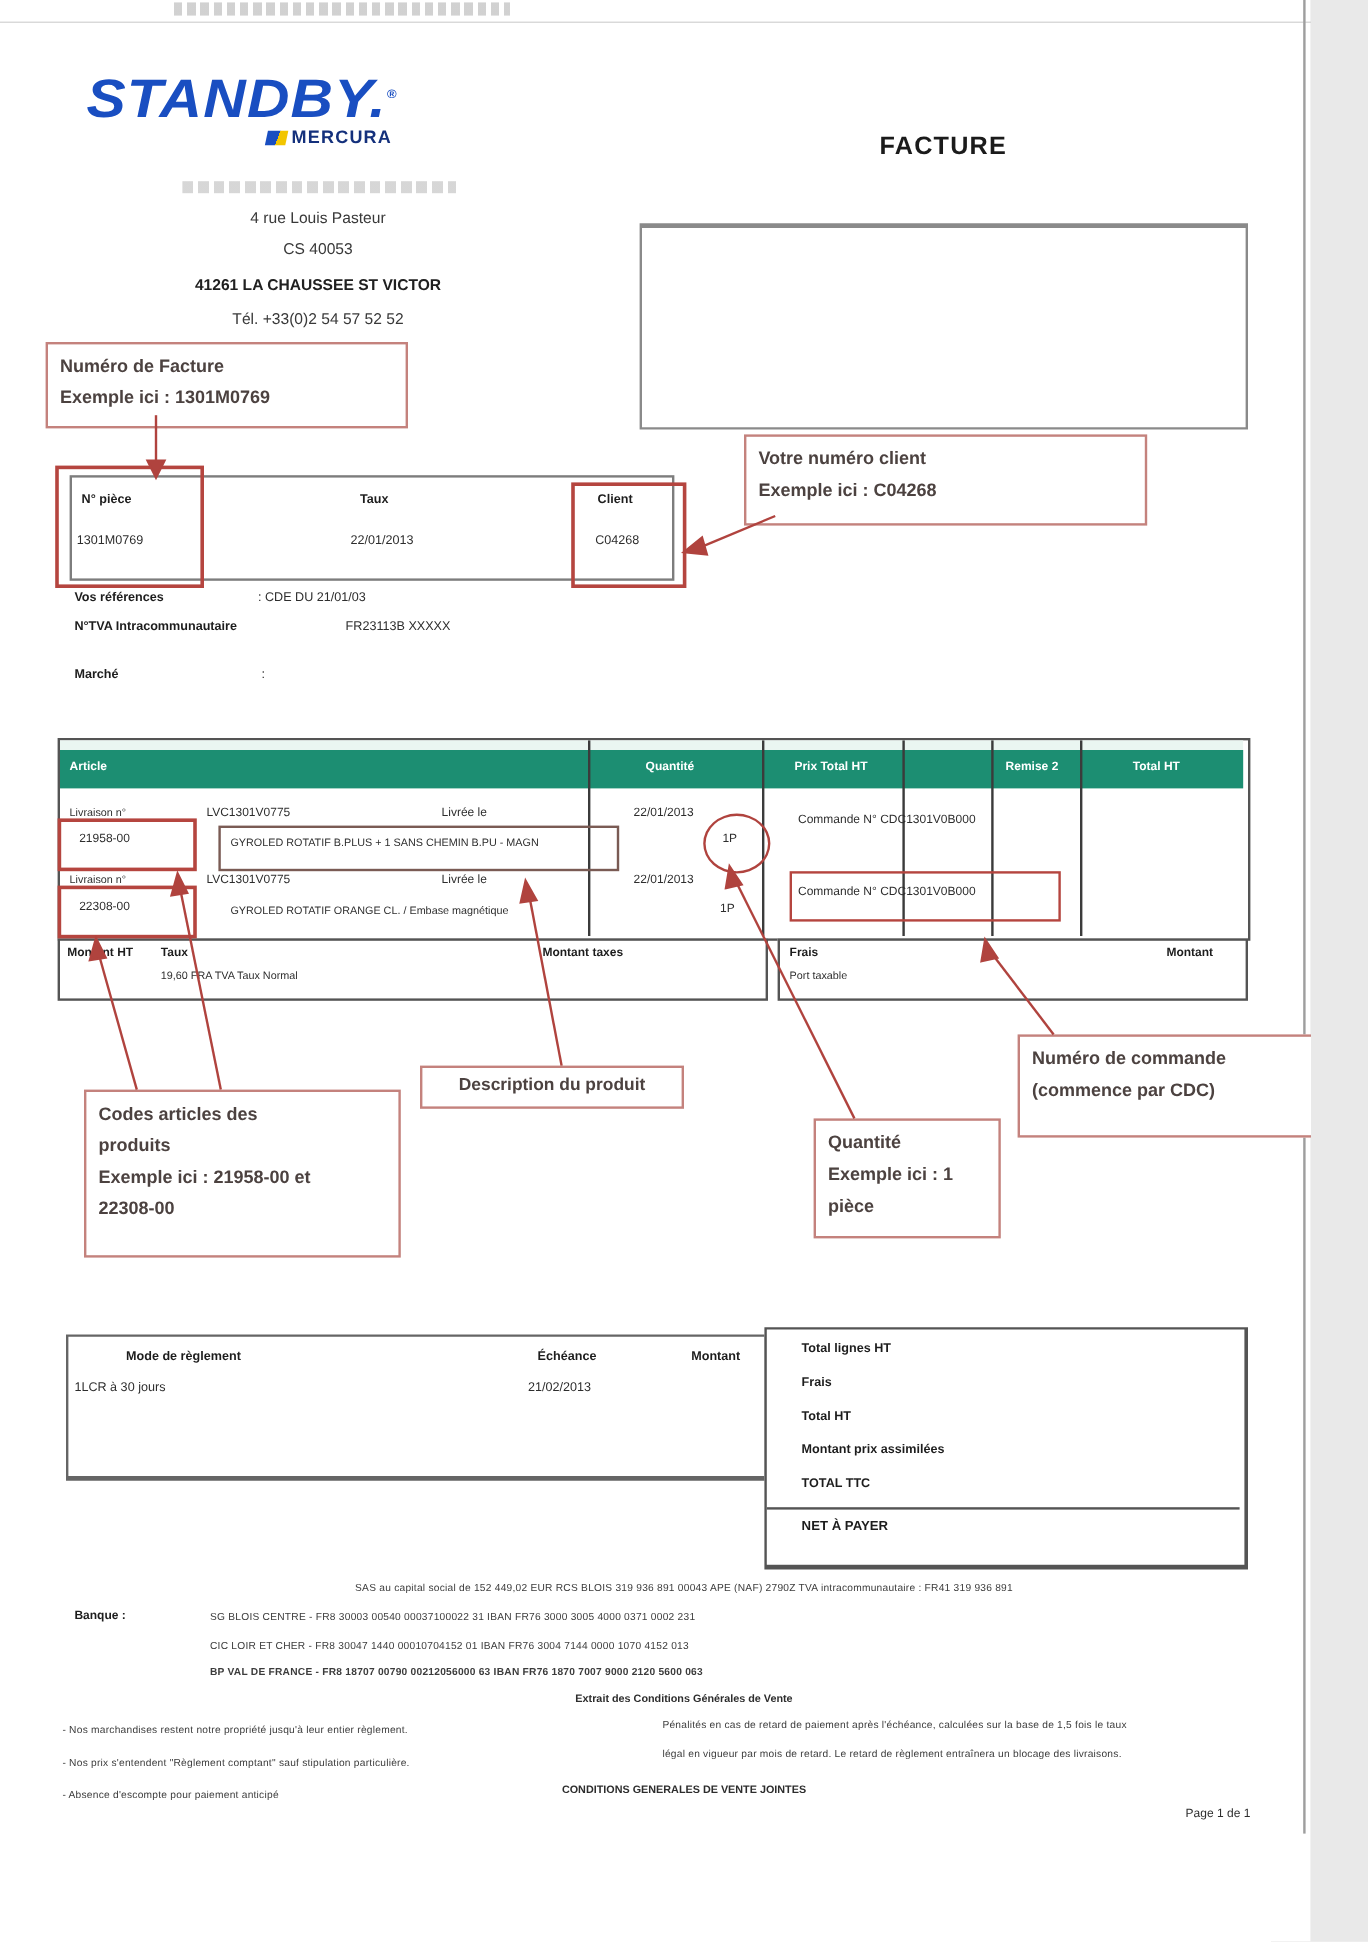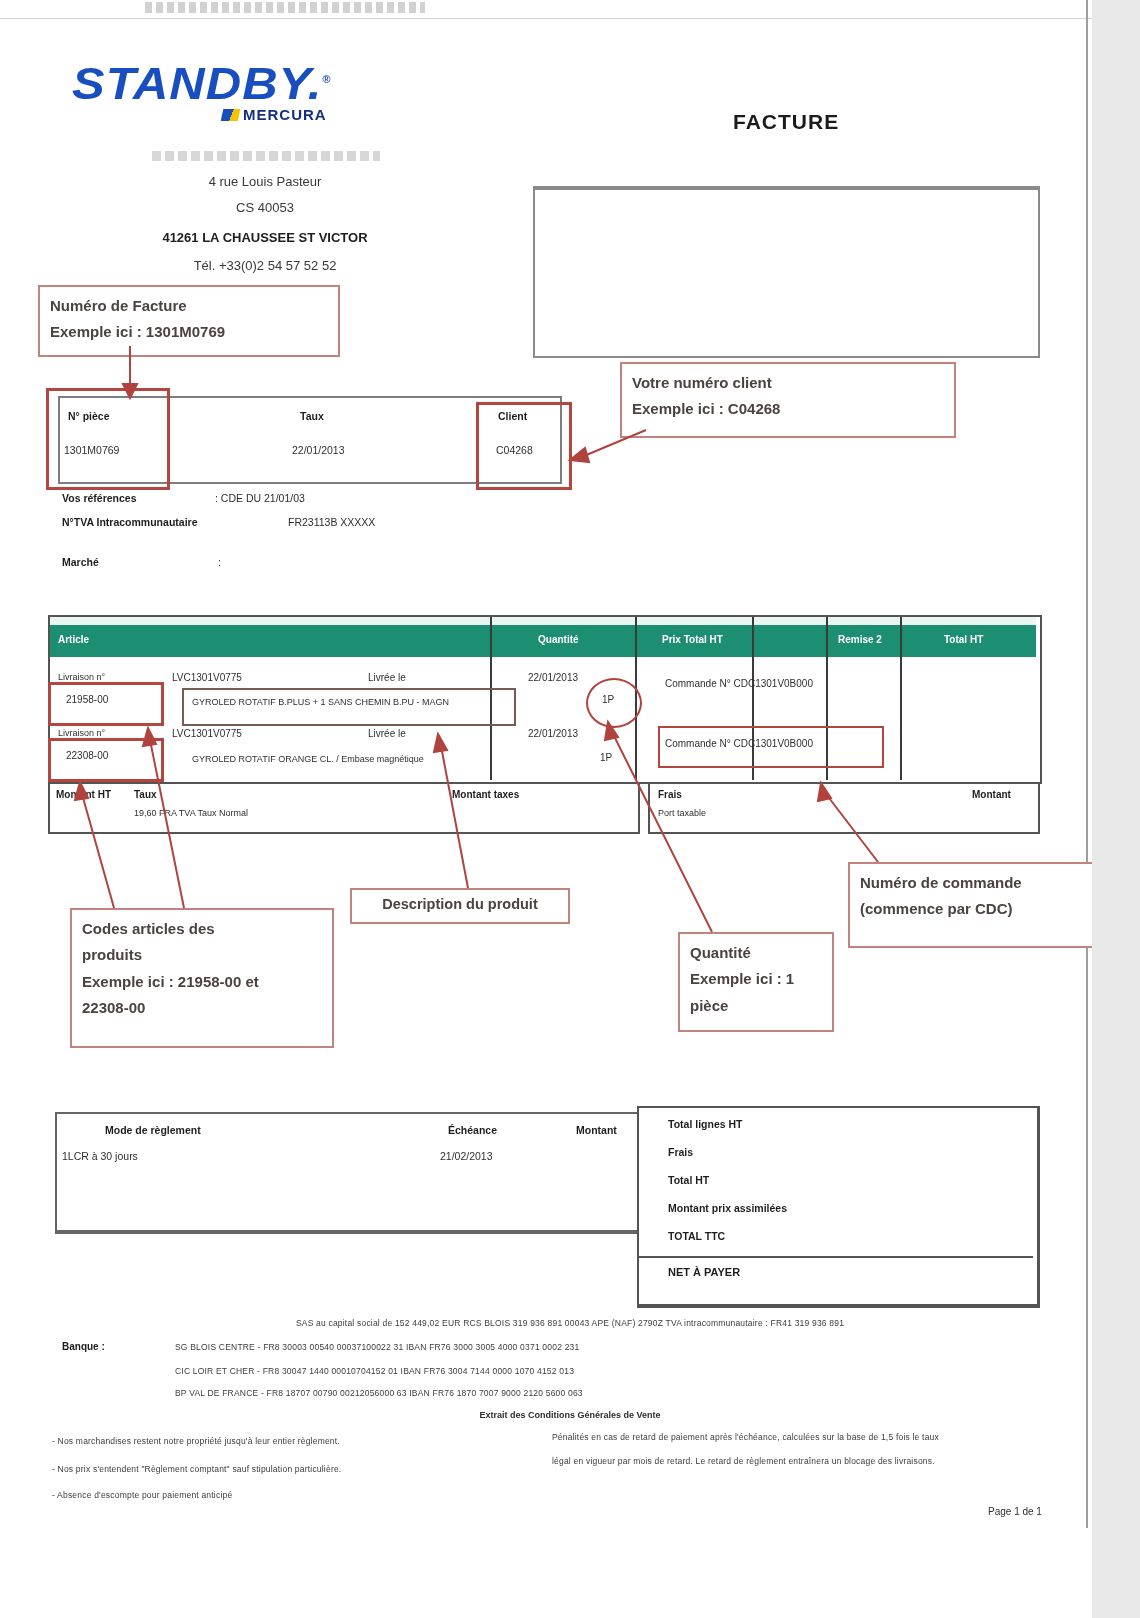--- a/index.html
+++ b/index.html
@@ -138,27 +138,28 @@
     <div class="abs lbl t105" style="left:668px;top:1174px;">Total HT</div>
     <div class="abs lbl t105" style="left:668px;top:1202px;">Montant prix assimilées</div>
     <div class="abs lbl t105" style="left:668px;top:1230px;text-align:right;">TOTAL TTC</div>
     <div class="scanline" style="left:639px;top:1256px;width:394px;height:2px;background:#555;"></div>
     <div class="abs lbl t11" style="left:668px;top:1266px;">NET À PAYER</div>
 
     <div class="abs footer-small center" style="left:70px;top:1318px;width:1000px;">SAS au capital social de 152 449,02 EUR   RCS BLOIS 319 936 891 00043   APE (NAF) 2790Z   TVA intracommunautaire : FR41 319 936 891</div>
     <div class="abs lbl t10" style="left:62px;top:1341px;">Banque :</div>
     <div class="abs footer-small" style="left:175px;top:1342px;">SG BLOIS CENTRE   - FR8 30003 00540 00037100022 31 IBAN FR76 3000 3005 4000 0371 0002 231</div>
     <div class="abs footer-small" style="left:175px;top:1366px;">CIC LOIR ET CHER  - FR8 30047 1440 00010704152 01 IBAN FR76 3004 7144 0000 1070 4152 013</div>
-    <div class="abs footer-small" style="left:175px;top:1388px;">BP VAL DE FRANCE  - FR8 18707 00790 00212056000 63 IBAN FR76 1870 7007 9000 2120 5600 063</div>
+    <div class="abs footer-small" style="left:175px;top:1388px;font-weight:bold;">BP VAL DE FRANCE  - FR8 18707 00790 00212056000 63 IBAN FR76 1870 7007 9000 2120 5600 063</div>
     <div class="abs t9 center" style="left:70px;top:1410px;width:1000px;font-weight:600;">Extrait des Conditions Générales de Vente</div>
     <div class="abs footer-small" style="left:52px;top:1436px;">- Nos marchandises restent notre propriété jusqu'à leur entier règlement.</div>
     <div class="abs footer-small" style="left:52px;top:1464px;">- Nos prix s'entendent "Règlement comptant" sauf stipulation particulière.</div>
     <div class="abs footer-small" style="left:52px;top:1490px;">- Absence d'escompte pour paiement anticipé</div>
     <div class="abs footer-small" style="left:552px;top:1432px;width:520px;">Pénalités en cas de retard de paiement après l'échéance, calculées sur la base de 1,5 fois le taux</div>
     <div class="abs footer-small" style="left:552px;top:1456px;width:520px;">légal en vigueur par mois de retard. Le retard de règlement entraînera un blocage des livraisons.</div>
+    <div class="abs t9 center" style="left:70px;top:1486px;width:1000px;font-weight:700;">CONDITIONS GENERALES DE VENTE JOINTES</div>
     <div class="abs t10" style="left:988px;top:1506px;">Page 1 de 1</div>
   </div>
 
   <div class="anno">
 
     <div class="redbox" style="left:46px;top:388px;width:118px;height:96px;"></div>
     <div class="redbox" style="left:476px;top:402px;width:90px;height:82px;"></div>
     <div class="redbox" style="left:48px;top:682px;width:110px;height:38px;"></div>
     <div class="redbox" style="left:48px;top:738px;width:110px;height:38px;"></div>
     <div class="redbox" style="left:658px;top:726px;width:222px;height:38px;border-width:2.5px;"></div>

